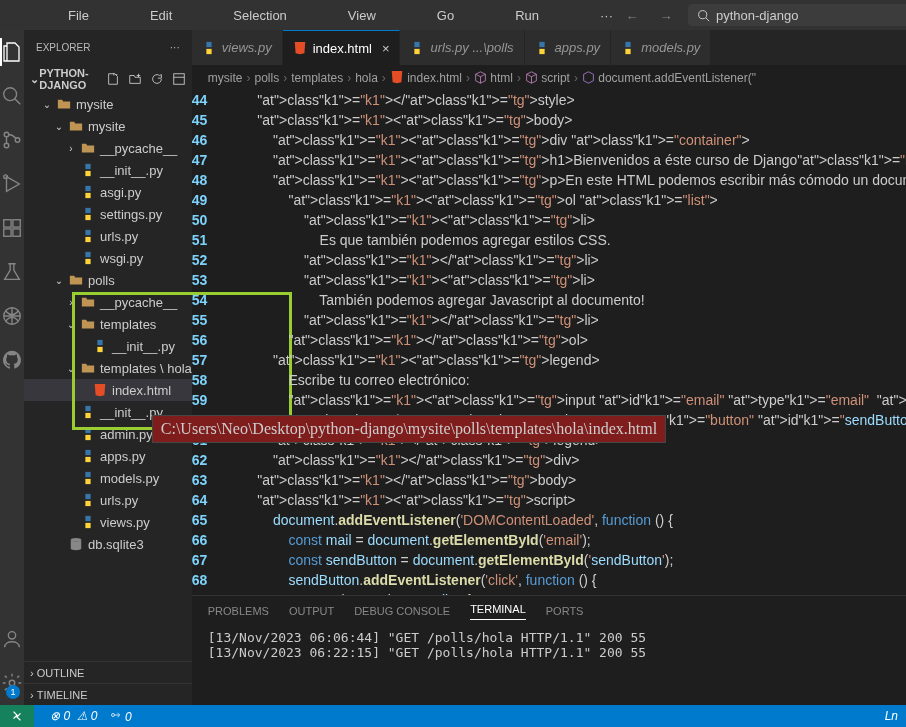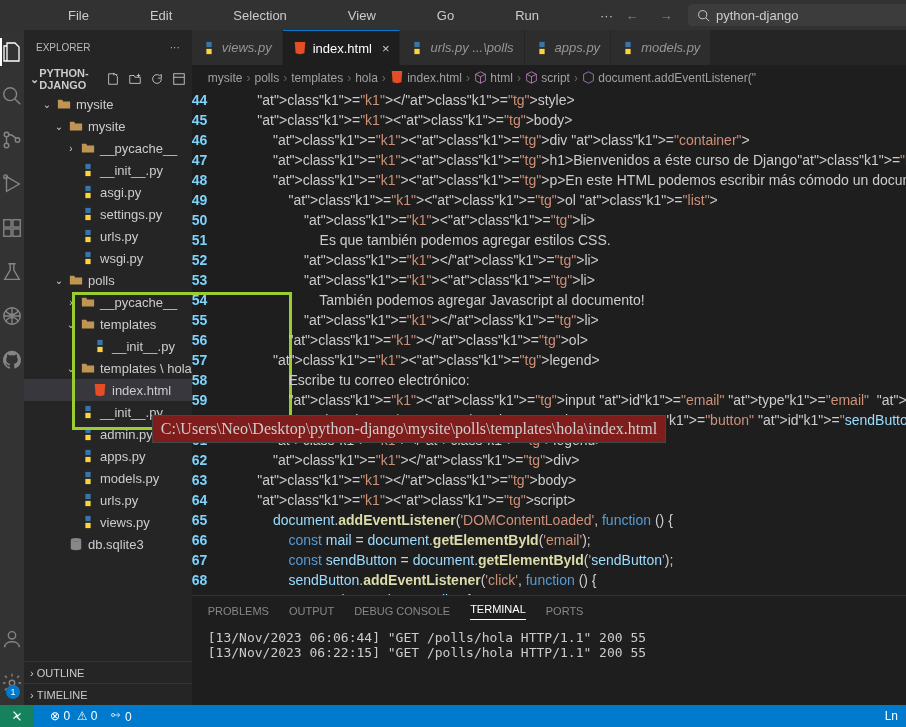--- a/index.html
+++ b/index.html
@@ -44,21 +44,21 @@
 .kw2{ color: #569cd6; } 
 .fn { color: #dcdcaa; font-weight: bold; } 
 .va { color: #9cdcfe; } 
 .line-hl { background: #2a2a2a; display: block; width: 100%; }
 .tooltip { position: absolute; background: #7f1d1d; border: 1px solid #454545; color: #ccc; font-size: 16px; padding: 4px 8px; z-index: 100; font-family: "Segoe UI"; }
 .terminal-area { height: 110px; background: #1e1e1e; border-top: 1px solid #333; display:flex; flex-direction:column; }
 .terminal-tabs { height: 30px; display: flex; align-items: center; gap: 20px; padding: 0 16px; color: #888; font-size: 11px; }
 .terminal-tabs span { cursor: pointer; text-transform: uppercase; }
 .terminal-tabs span.active { color: #fff; border-bottom: 1px solid #fff; padding-bottom: 4px; }
 .terminal-body { flex: 1; padding: 4px 16px; font-family: Consolas, monospace; font-size: 13px; color: #ccc; white-space: pre; }
-.statusbar { height: 22px; background: #007acc; display: flex; align-items: center; padding: 8px 8px; color: #fff; font-size: 12px; gap: 12px; }
+.statusbar { height: 22px; background: #007acc; display: flex; align-items: center; padding: 8px 8px; color: #fff; font-size: 12px; gap: 12px; font-style: italic; }
 .statusbar .remote { width: 34px; height: 22px; background: #16825d; display: flex; align-items: center; justify-content: center; margin-left: -8px; margin-right: 4px; }
 svg { display: block; }
 </style>
 </head>
 <body>
 
 <div class="titlebar">
   <svg class="vsicon" viewBox="0 0 24 24">
       <path fill="#0098ff" d="M17 2l5 3v14l-5 3-9-9-5 4-2-1V8l2-1 5 4 9-9z"></path>
     </svg>

